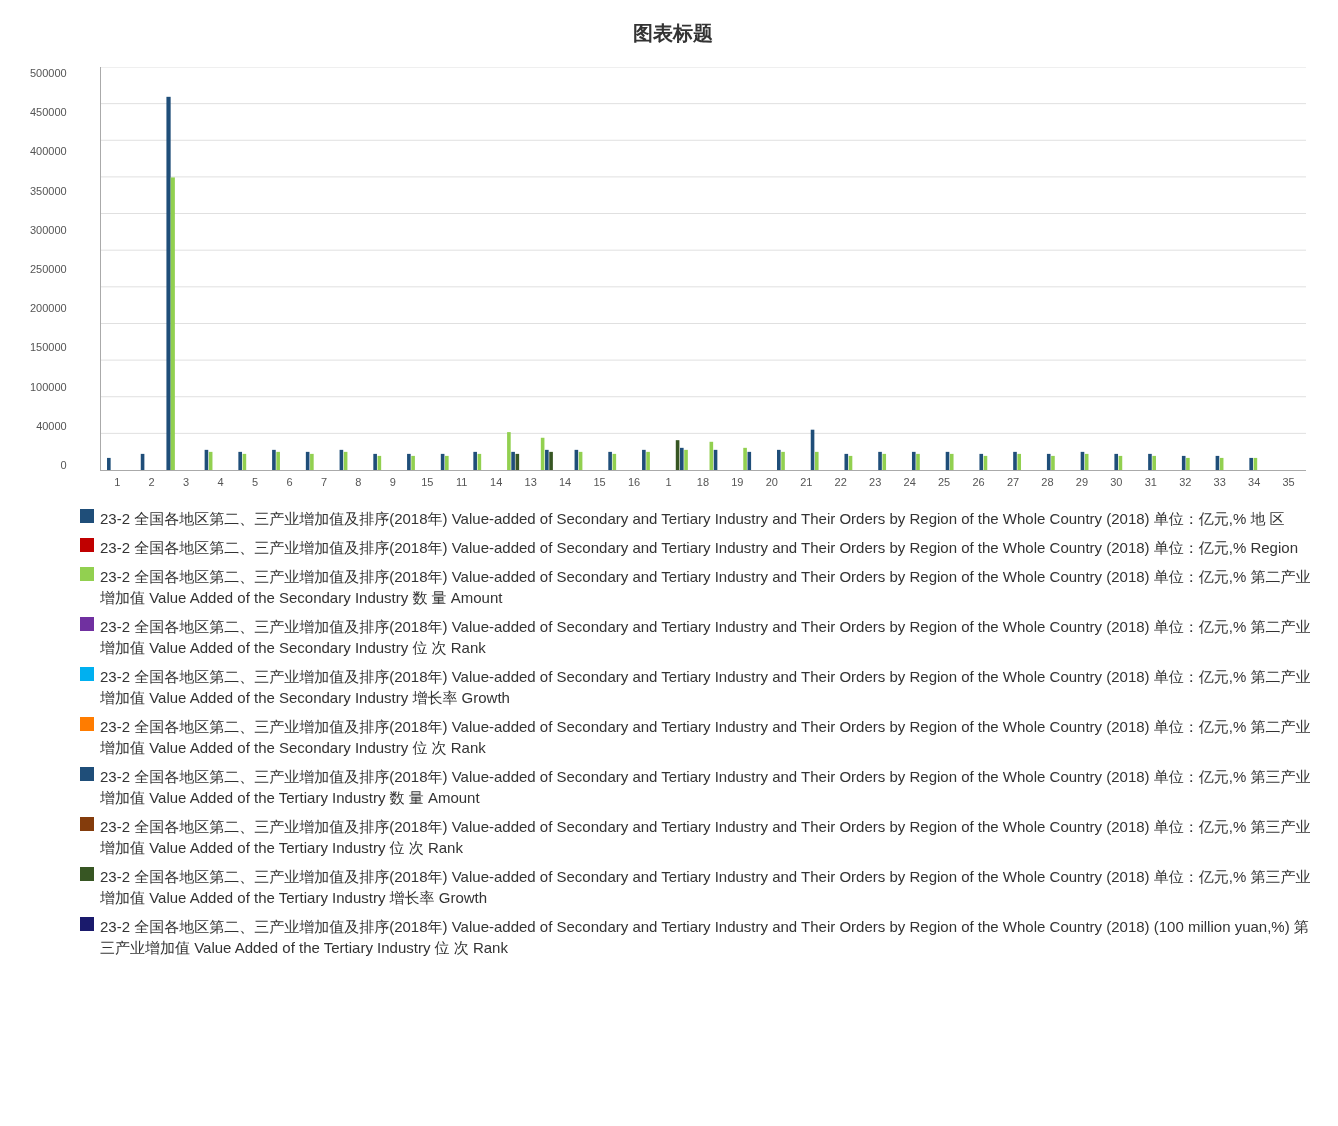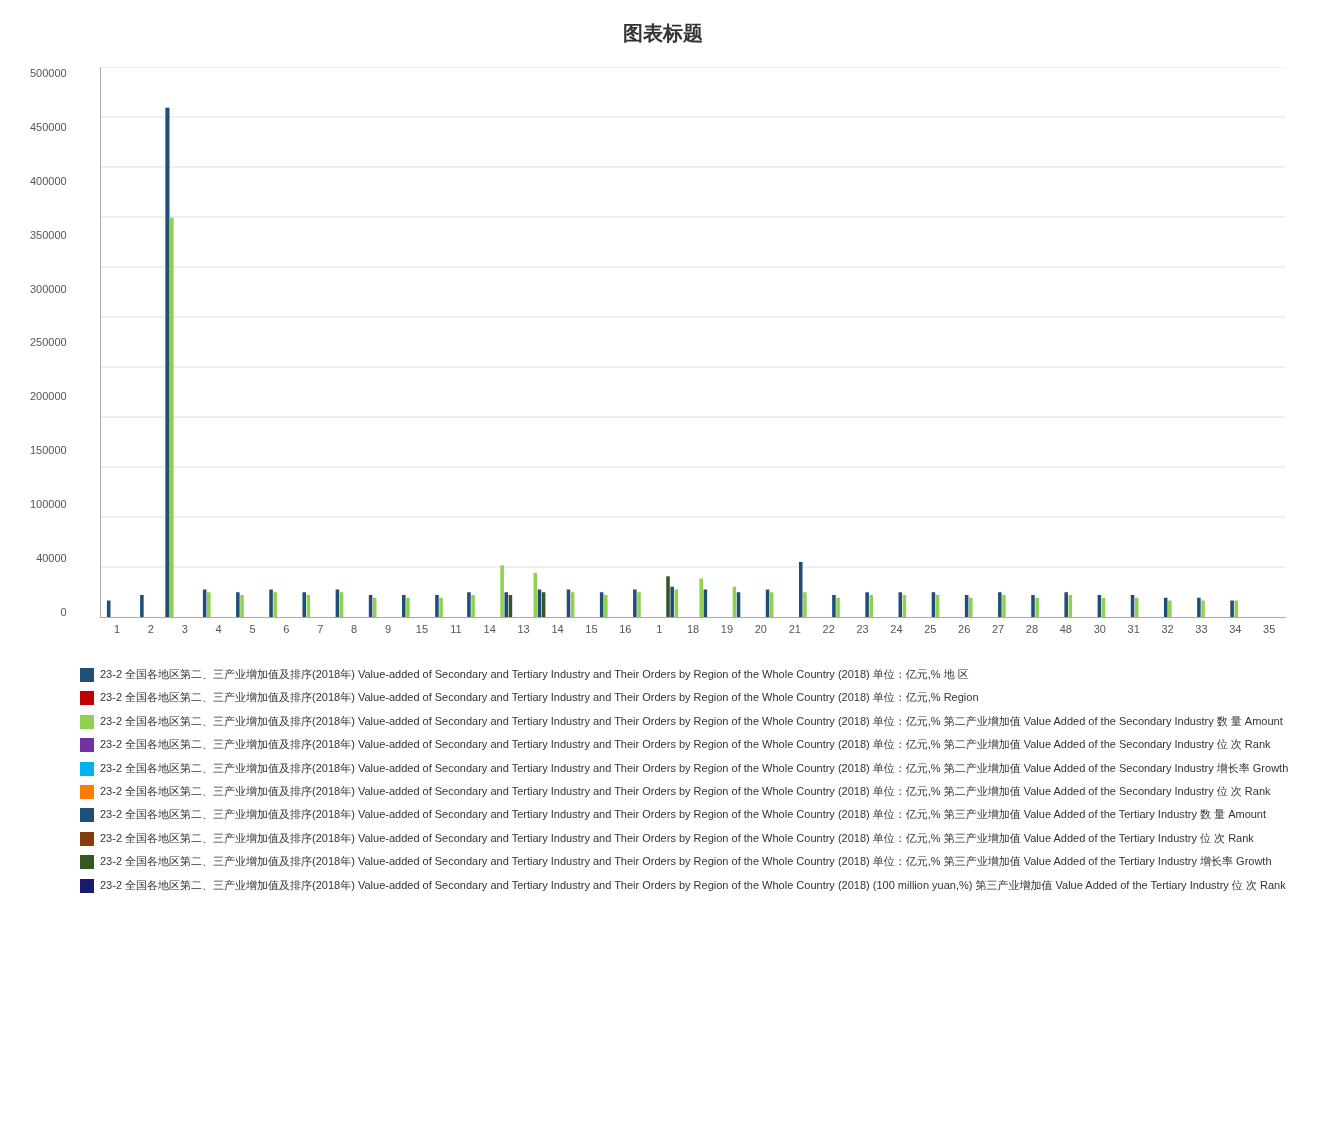--- a/index.html
+++ b/index.html
@@ -4,21 +4,21 @@
   <style>
     * { box-sizing: border-box; margin: 0; padding: 0; }
     body {
       background: #ffffff;
       font-family: Arial, "Microsoft YaHei", sans-serif;
       width: 1338px;
       min-height: 1126px;
     }
     .chart-container {
       width: 1338px;
-      padding: 20px 42px 20px 30px;
+      padding: 20px 22px 20px 30px;
     }
     .chart-title {
       text-align: center;
       font-size: 20px;
       font-weight: bold;
       margin-bottom: 20px;
       color: #333;
     }
     .y-label {
       font-size: 11px;
@@ -30,23 +30,23 @@
       margin-right: 10px;
       margin-top: 5px;
     }
     .x-label {
       font-size: 11px;
       color: #555;
       text-align: center;
       flex: 1;
     }
     .legend {
-      margin-top: 32px;
+      margin-top: 20px;
       margin-left: 50px;
-      font-size: 11px;
+      font-size: 15px;
       color: #333;
     }
     .legend-item {
       display: flex;
       align-items: flex-start;
       margin-bottom: 8px;
     }
     .legend-color {
       width: 14px;
       height: 14px;
@@ -57,21 +57,21 @@
     .legend-text {
       line-height: 1.4;
     }
   </style>
 </head>
 <body>
 
 <div class="chart-container">
   <div class="chart-title">图表标题</div>
 
-  <div style="position:relative; margin-left:70px; margin-right:10px; height:551px;">
+  <div style="position:relative; margin-left:70px; margin-right:10px; height:404px;">
     
     <div style="position:absolute; left:-70px; top:0; bottom:0; display:flex; flex-direction:column; justify-content:space-between; align-items:flex-end; padding-right:5px;">
       <span class="y-label">500000</span>
       <span class="y-label">450000</span>
       <span class="y-label">400000</span>
       <span class="y-label">350000</span>
       <span class="y-label">300000</span>
       <span class="y-label">250000</span>
       <span class="y-label">200000</span>
       <span class="y-label">150000</span>
@@ -227,21 +227,21 @@
     <span class="x-label">19</span>
     <span class="x-label">20</span>
     <span class="x-label">21</span>
     <span class="x-label">22</span>
     <span class="x-label">23</span>
     <span class="x-label">24</span>
     <span class="x-label">25</span>
     <span class="x-label">26</span>
     <span class="x-label">27</span>
     <span class="x-label">28</span>
-    <span class="x-label">48</span>
+    <span class="x-label">29</span>
     <span class="x-label">30</span>
     <span class="x-label">31</span>
     <span class="x-label">32</span>
     <span class="x-label">33</span>
     <span class="x-label">34</span>
     <span class="x-label">35</span>
   </div>
 
   <div class="legend">
     <div class="legend-item">

